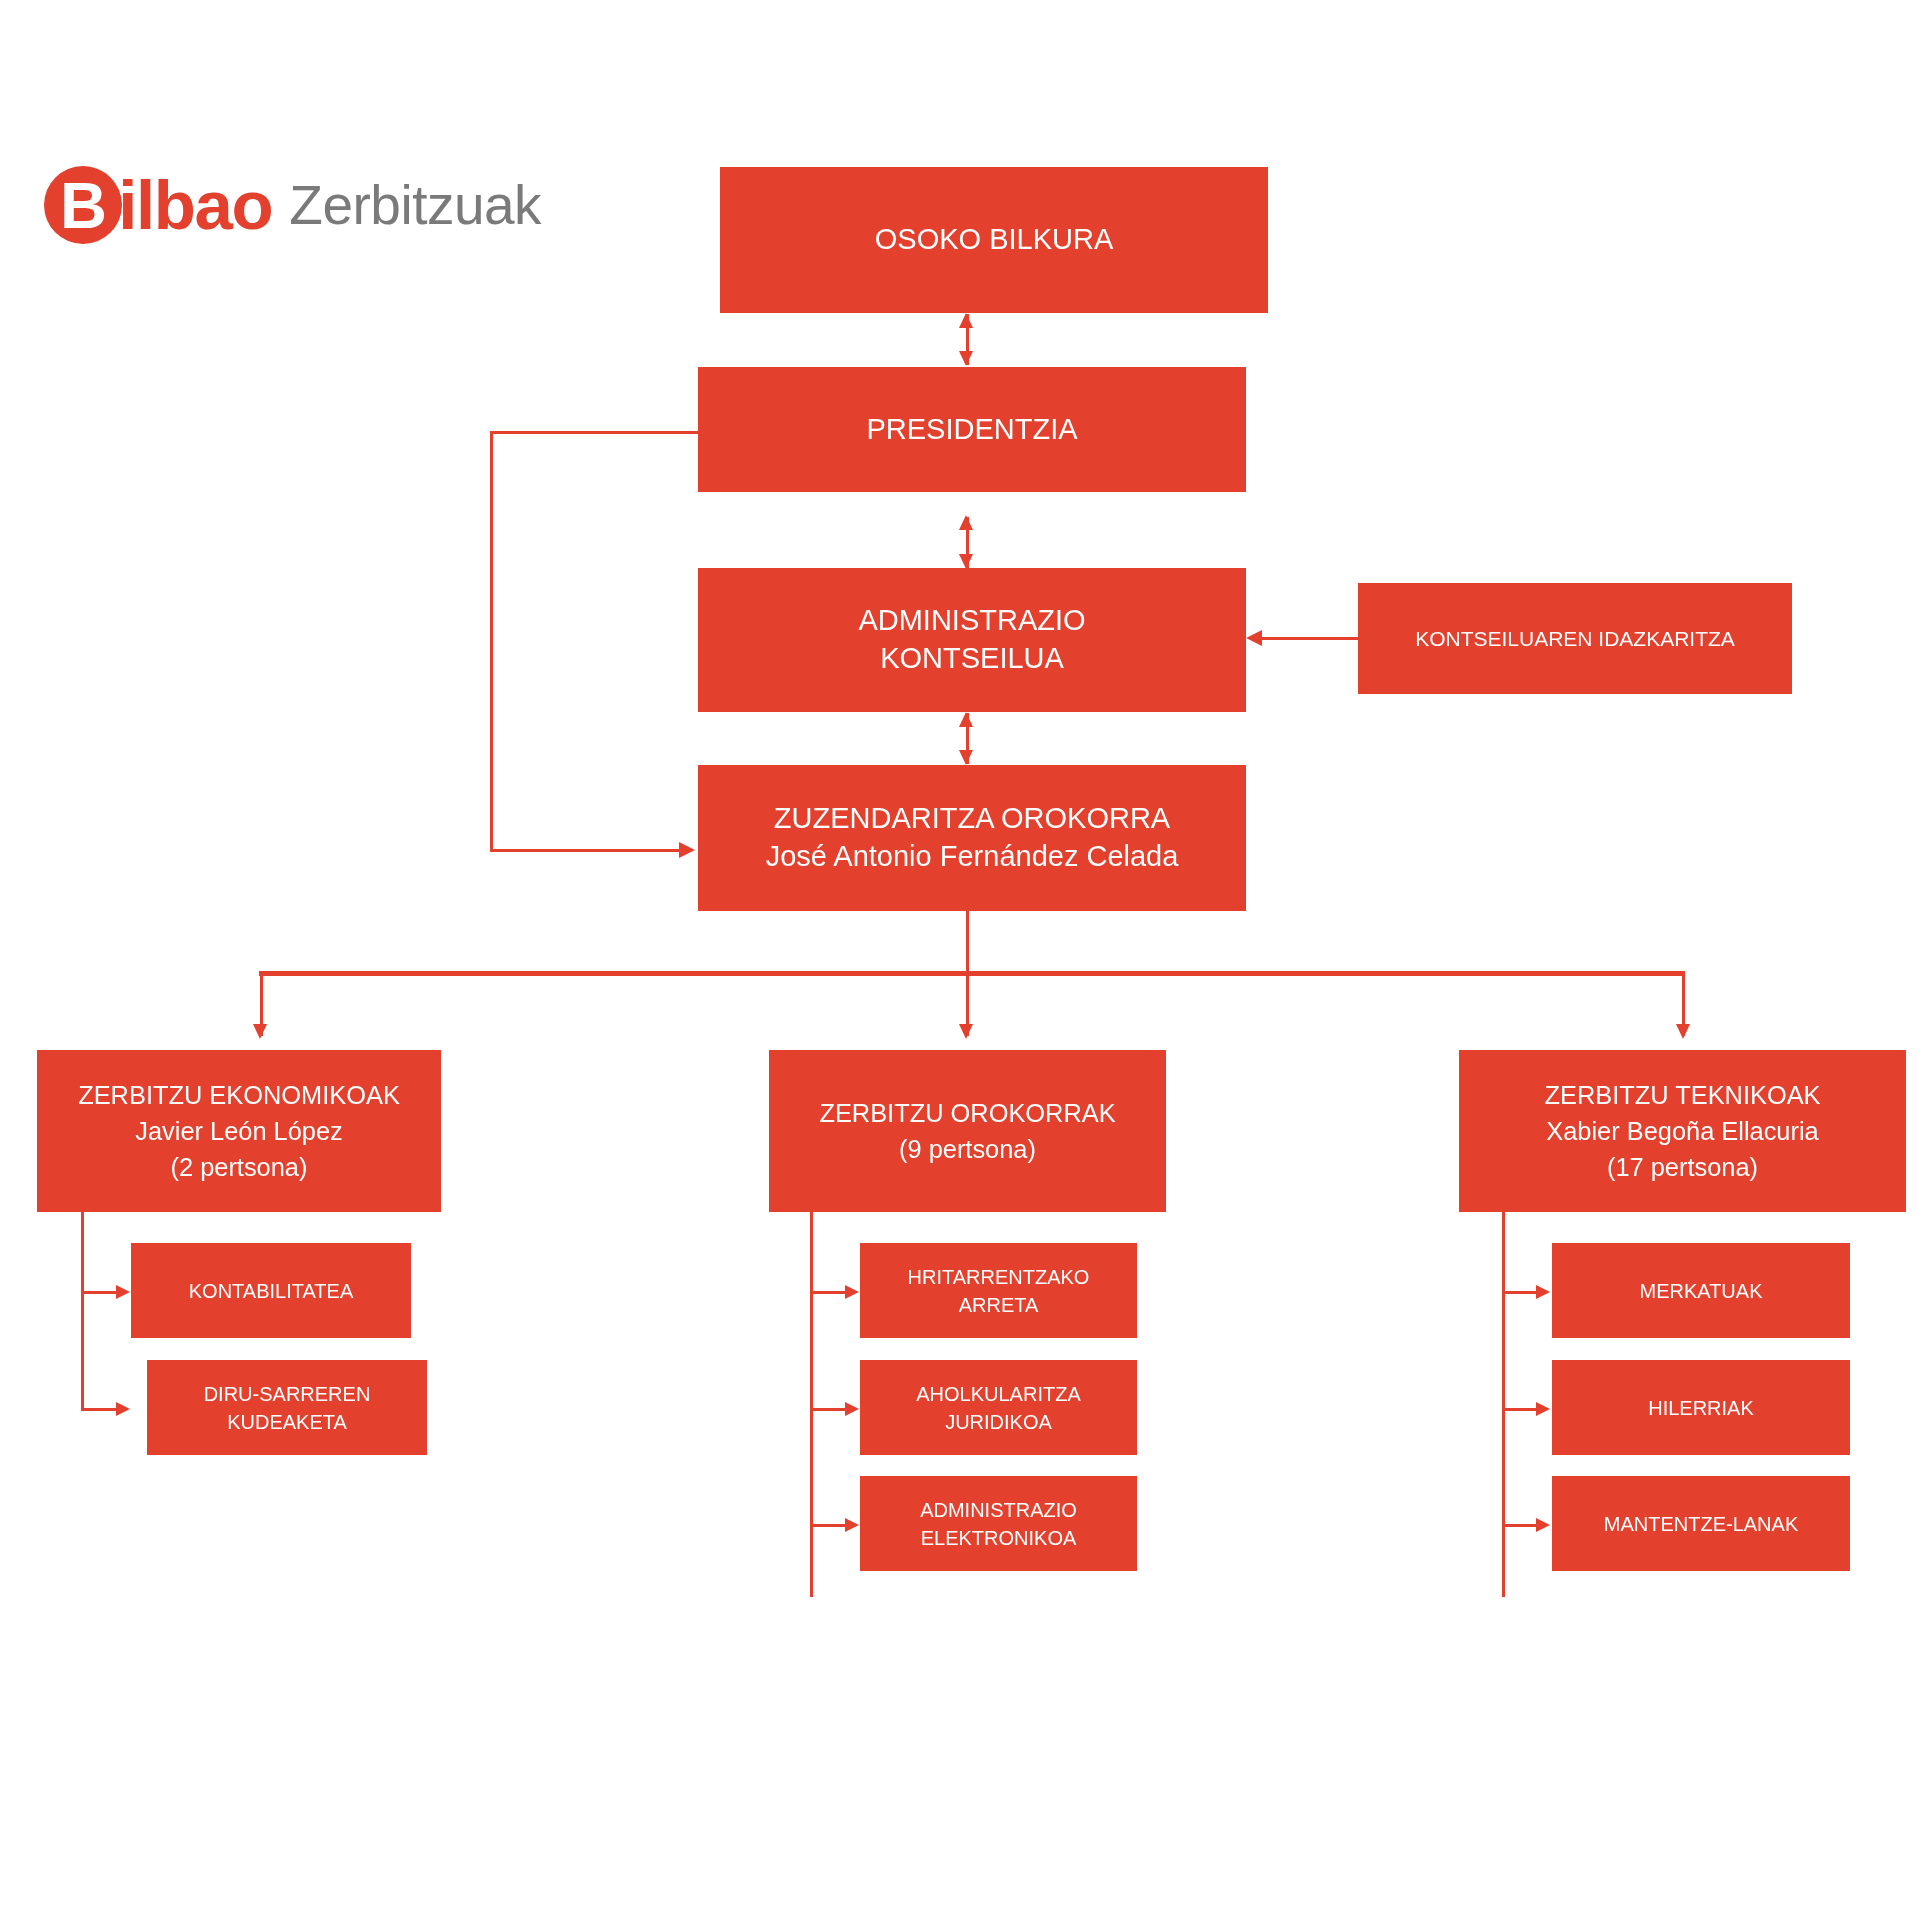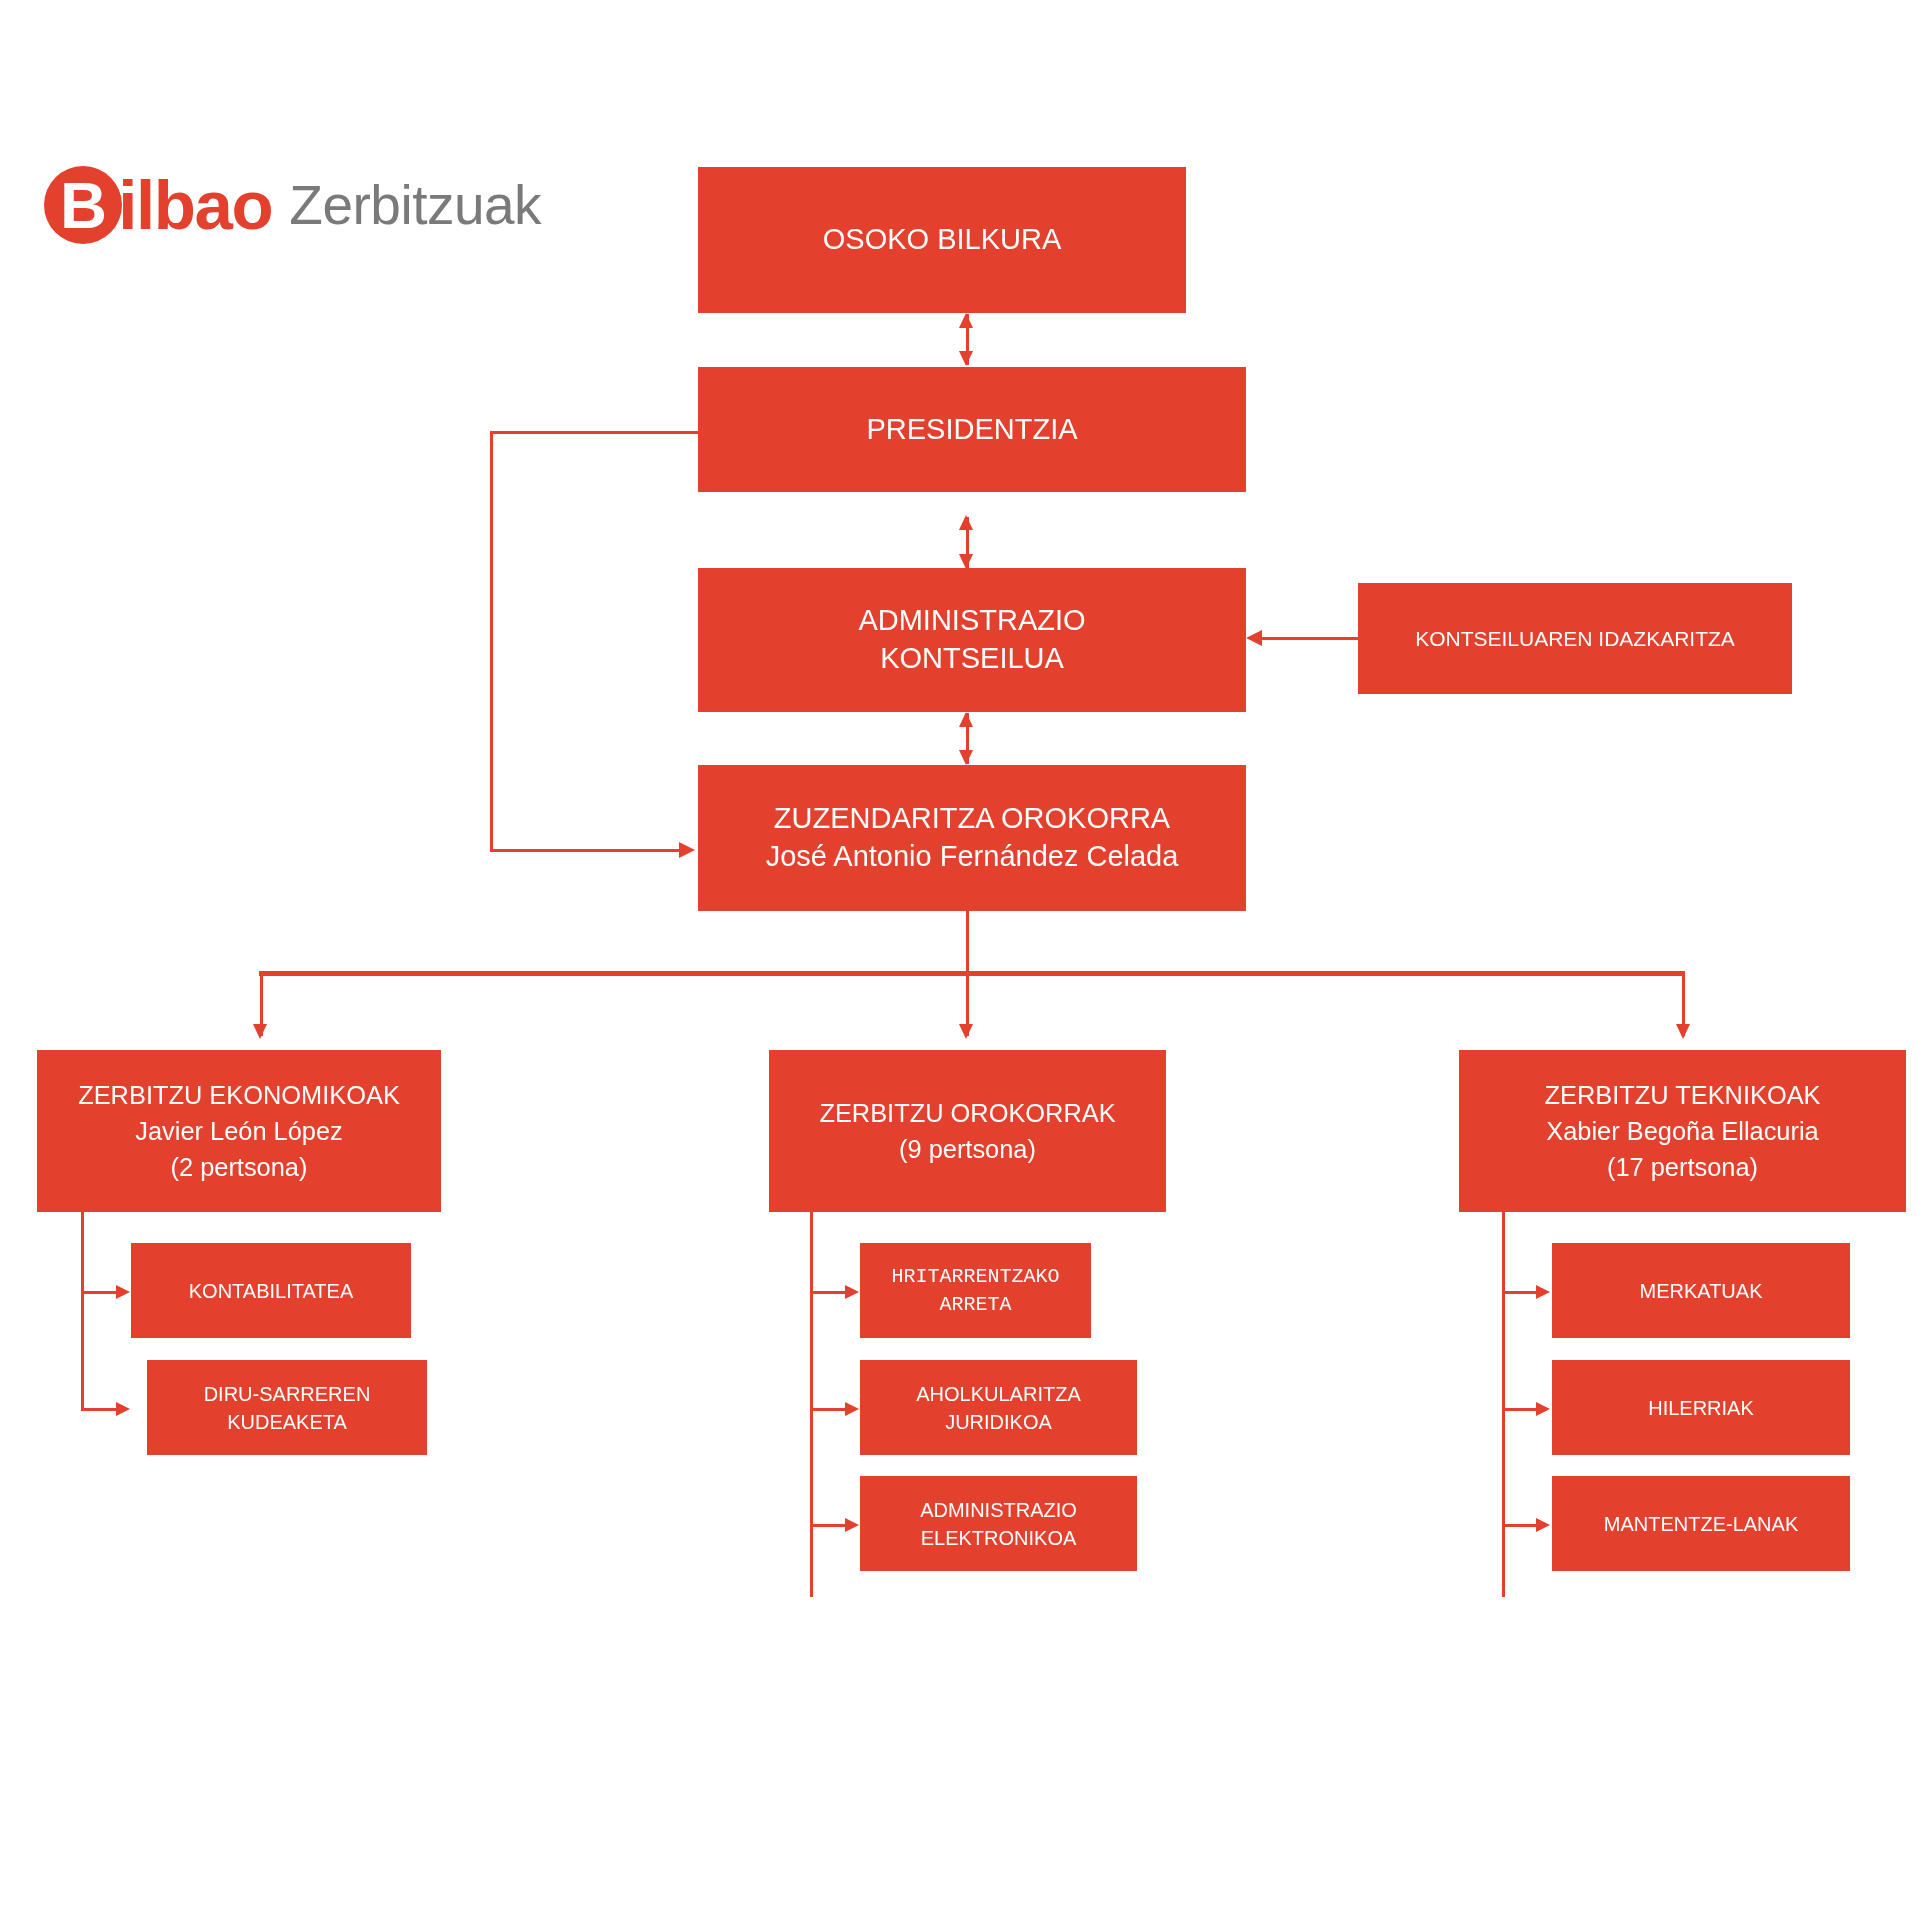--- a/index.html
+++ b/index.html
@@ -126,21 +126,21 @@
 <div id="canvas">
 
   <div id="logo">
     <span class="logo-ellipse">
       <span class="logo-b">B</span>
     </span>
     <span class="logo-red">ilbao</span>
     <span class="logo-gray">Zerbitzuak</span>
   </div>
 
-  <div class="box t-lg" style="left:698px; top:167px; width:488px; height:146px;">
+  <div class="box t-lg" style="left:720px; top:167px; width:548px; height:146px;">
     <span class="line">OSOKO BILKURA</span>
   </div>
 
   <div class="ln ln-v" style="left:966px; top:314px; height:51px;"></div>
   <div class="arrow arrow-up" style="left:959px; top:313px;"></div>
   <div class="arrow arrow-down" style="left:959px; top:351px;"></div>
 
   <div class="box t-lg" style="left:698px; top:367px; width:548px; height:125px;">
     <span class="line">PRESIDENTZIA</span>
   </div>
@@ -219,21 +219,21 @@
   </div>
 
   <div class="ln ln-v" style="left:810px; top:1212px; height:385px;"></div>
   <div class="ln ln-h" style="left:810px; top:1291px; width:37px;"></div>
   <div class="arrow arrow-right-sm" style="left:845px; top:1285px;"></div>
   <div class="ln ln-h" style="left:810px; top:1408px; width:37px;"></div>
   <div class="arrow arrow-right-sm" style="left:845px; top:1402px;"></div>
   <div class="ln ln-h" style="left:810px; top:1524px; width:37px;"></div>
   <div class="arrow arrow-right-sm" style="left:845px; top:1518px;"></div>
 
-  <div class="box t-xs" style="left:860px; top:1243px; width:231px; height:95px;font-family:Liberation Mono, monospace;">
+  <div class="box t-xs" style="left:860px; top:1243px; width:277px; height:95px;">
     <span class="line">HRITARRENTZAKO</span>
     <span class="line">ARRETA</span>
   </div>
   <div class="box t-xs" style="left:860px; top:1360px; width:277px; height:95px;">
     <span class="line">AHOLKULARITZA</span>
     <span class="line">JURIDIKOA</span>
   </div>
   <div class="box t-xs" style="left:860px; top:1476px; width:277px; height:95px;">
     <span class="line">ADMINISTRAZIO</span>
     <span class="line">ELEKTRONIKOA</span>

